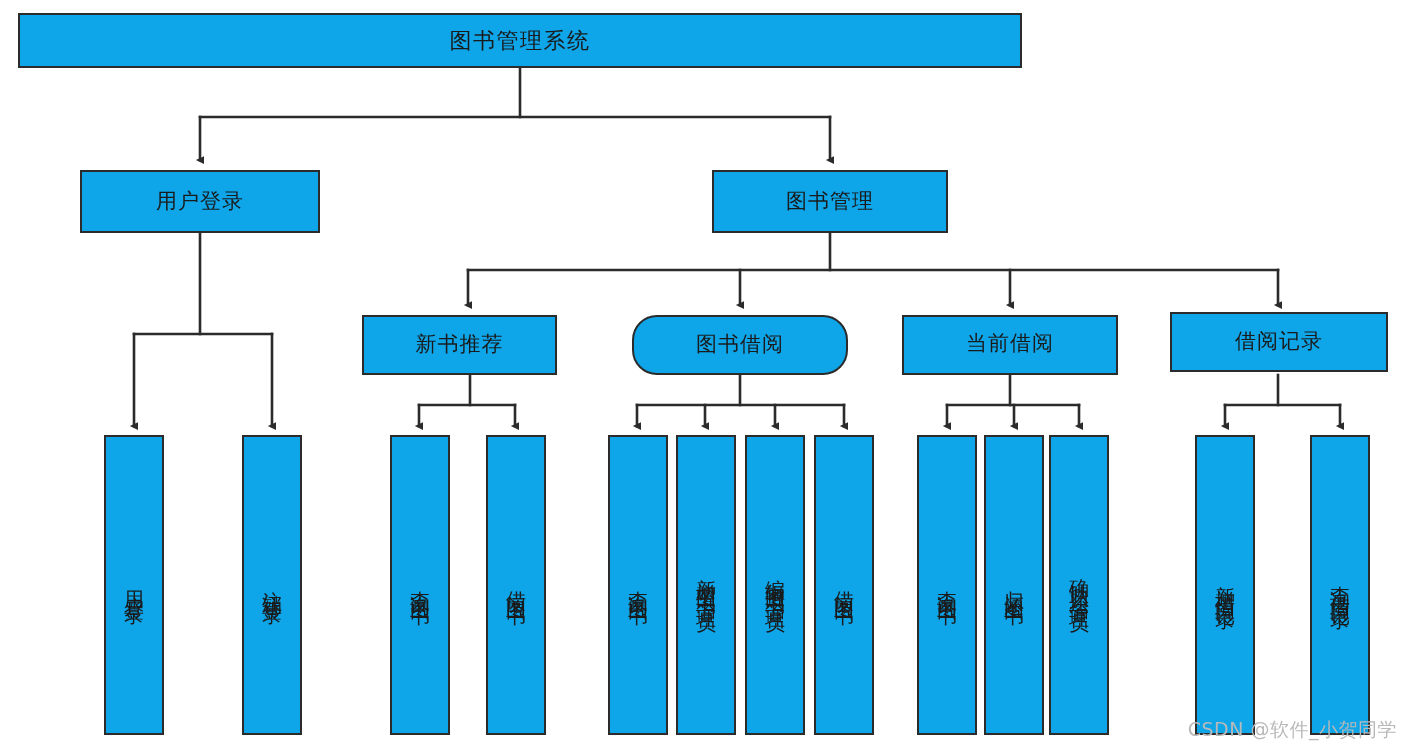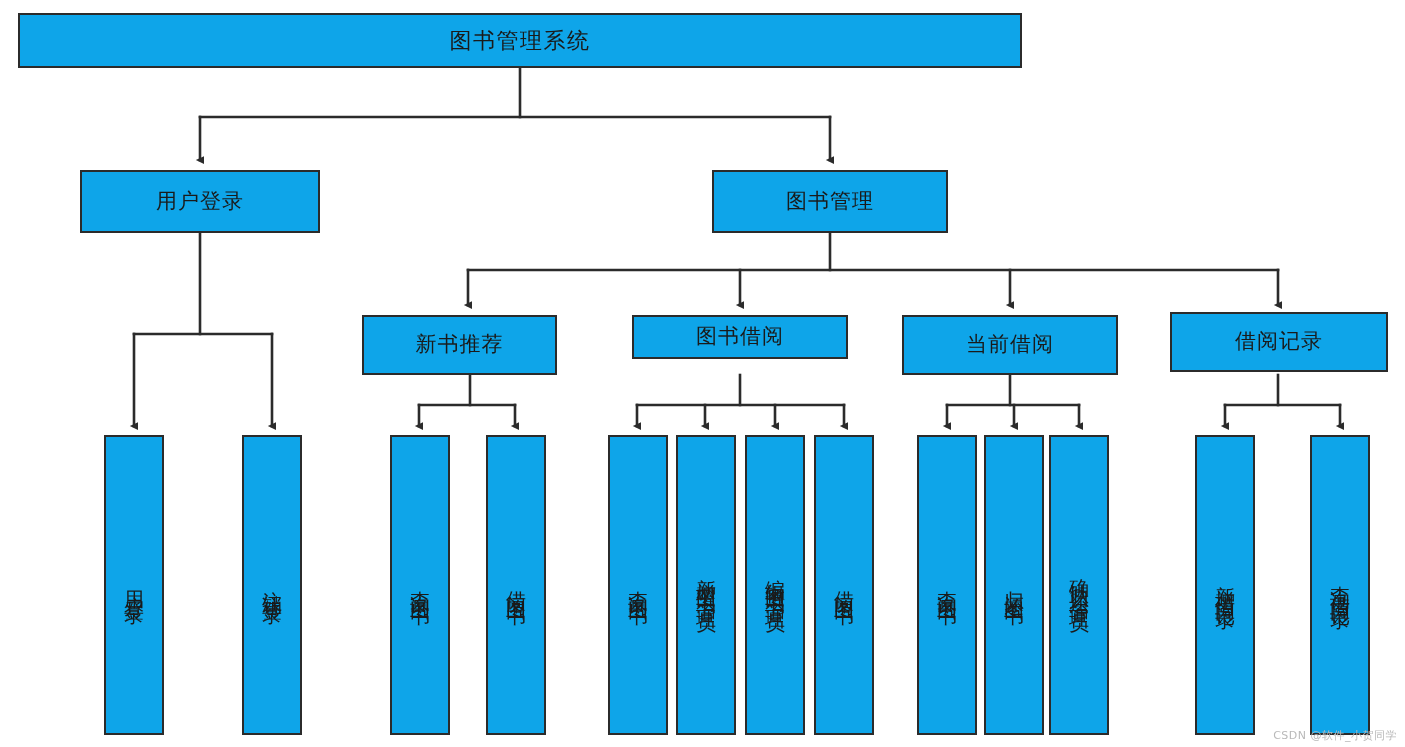--- a/index.html
+++ b/index.html
@@ -51,21 +51,21 @@
     letter-spacing:5px;
     line-height:1.05;
     text-align:center;
     white-space:nowrap;
     display:block;
   }
   .h-text{white-space:nowrap;display:block;}
   #watermark{
     position:absolute;
     right:8px;bottom:4px;
-    font-size:11px;
+    font-size:19px;
     color:#b9b9b9;
     letter-spacing:0.5px;
     white-space:nowrap;
     user-select:none;
   }
 </style>
 </head>
 <body>
 
 <div id="diagram-root">
@@ -127,24 +127,24 @@
   <div class="node h-node" style="left:80px;top:170px;width:240px;height:63px;">
     <span class="h-text">用户登录</span>
   </div>
   <div class="node h-node" style="left:712px;top:170px;width:236px;height:63px;">
     <span class="h-text">图书管理</span>
   </div>
 
   <div class="node h-node" style="left:362px;top:315px;width:195px;height:60px;">
     <span class="h-text">新书推荐</span>
   </div>
-  <div class="node h-node" style="left:632px;top:315px;width:216px;height:44px;">
+  <div class="node h-node" style="left:632px;top:315px;width:216px;height:60px;border-radius:25px;">
     <span class="h-text">图书借阅</span>
   </div>
-  <div class="node h-node" style="left:902px;top:315px;width:216px;height:60px;">
+  <div class="node h-node" style="left:902px;top:315px;width:216px;height:60px;font-family:Liberation Mono, monospace;">
     <span class="h-text">当前借阅</span>
   </div>
   <div class="node h-node" style="left:1170px;top:312px;width:218px;height:60px;">
     <span class="h-text">借阅记录</span>
   </div>
 
   <div class="node v-node" style="left:104px;top:435px;width:60px;height:300px;">
     <span class="v-text">用户登录</span>
   </div>
   <div class="node v-node" style="left:242px;top:435px;width:60px;height:300px;">

